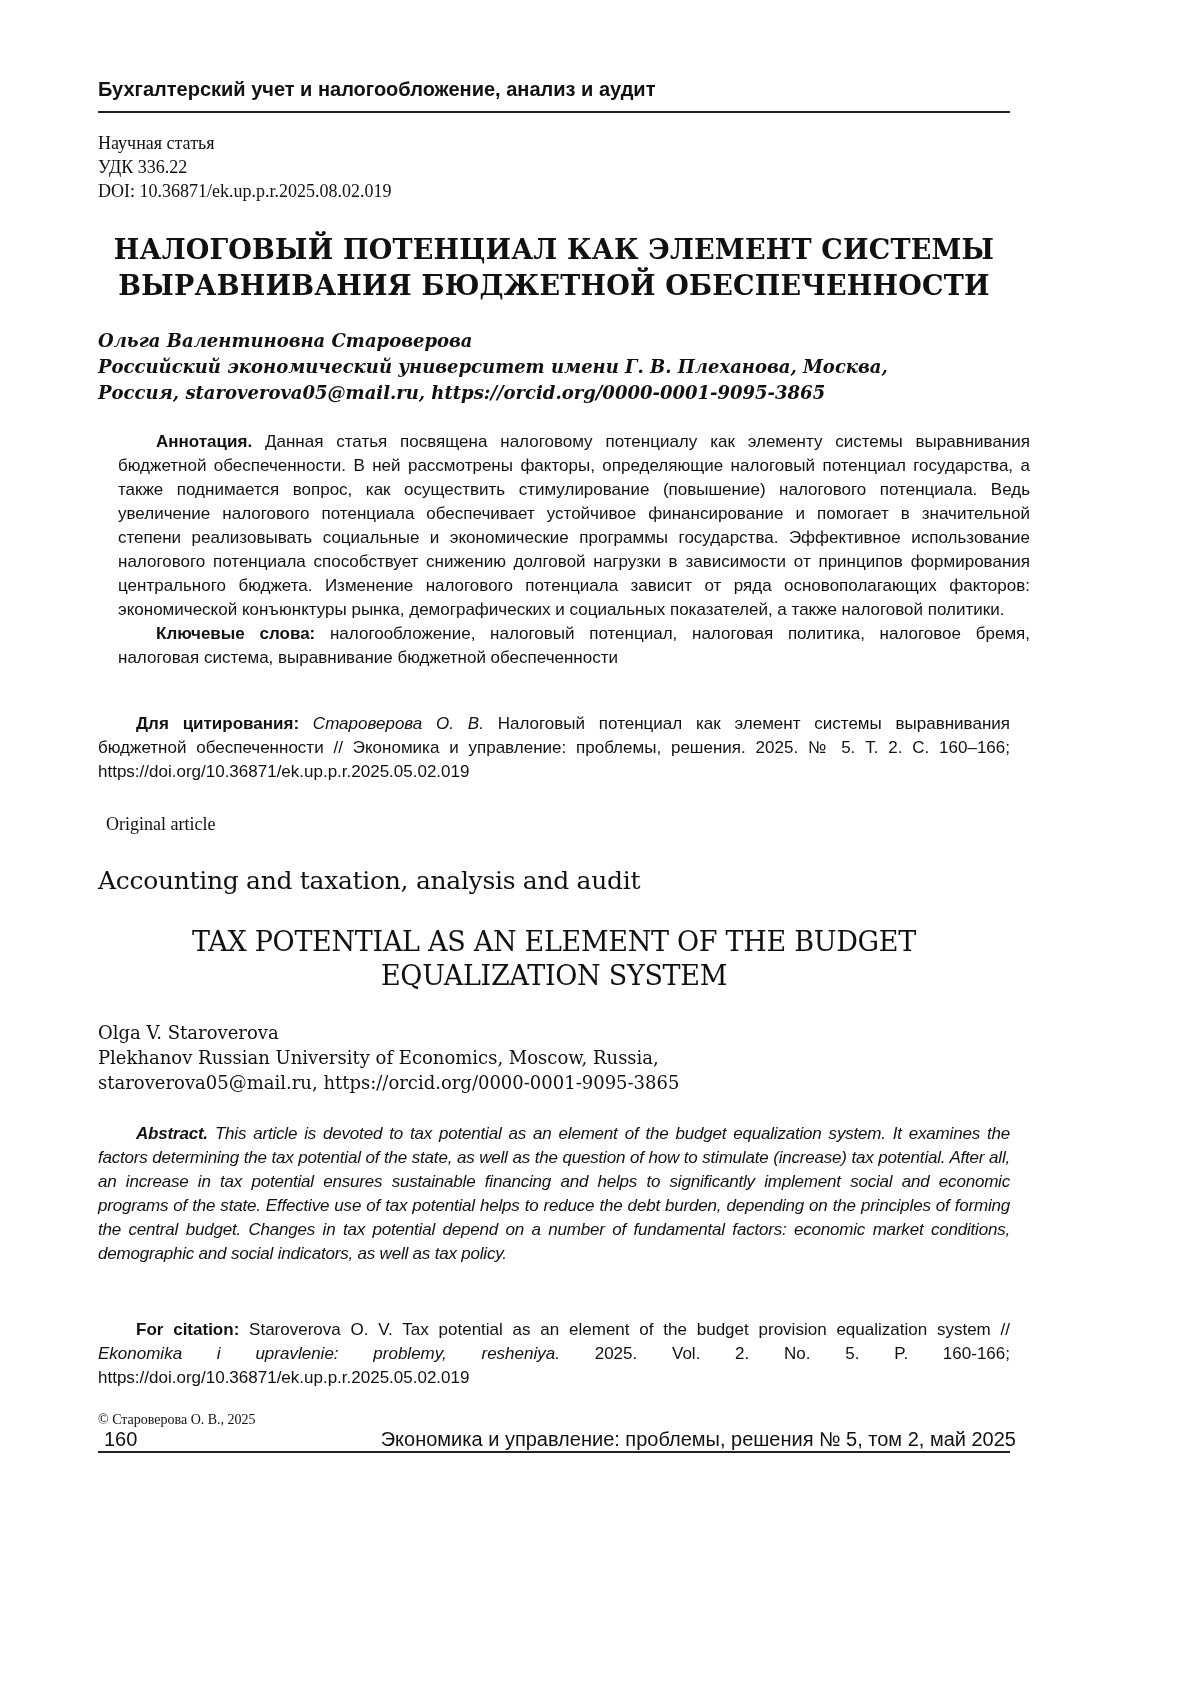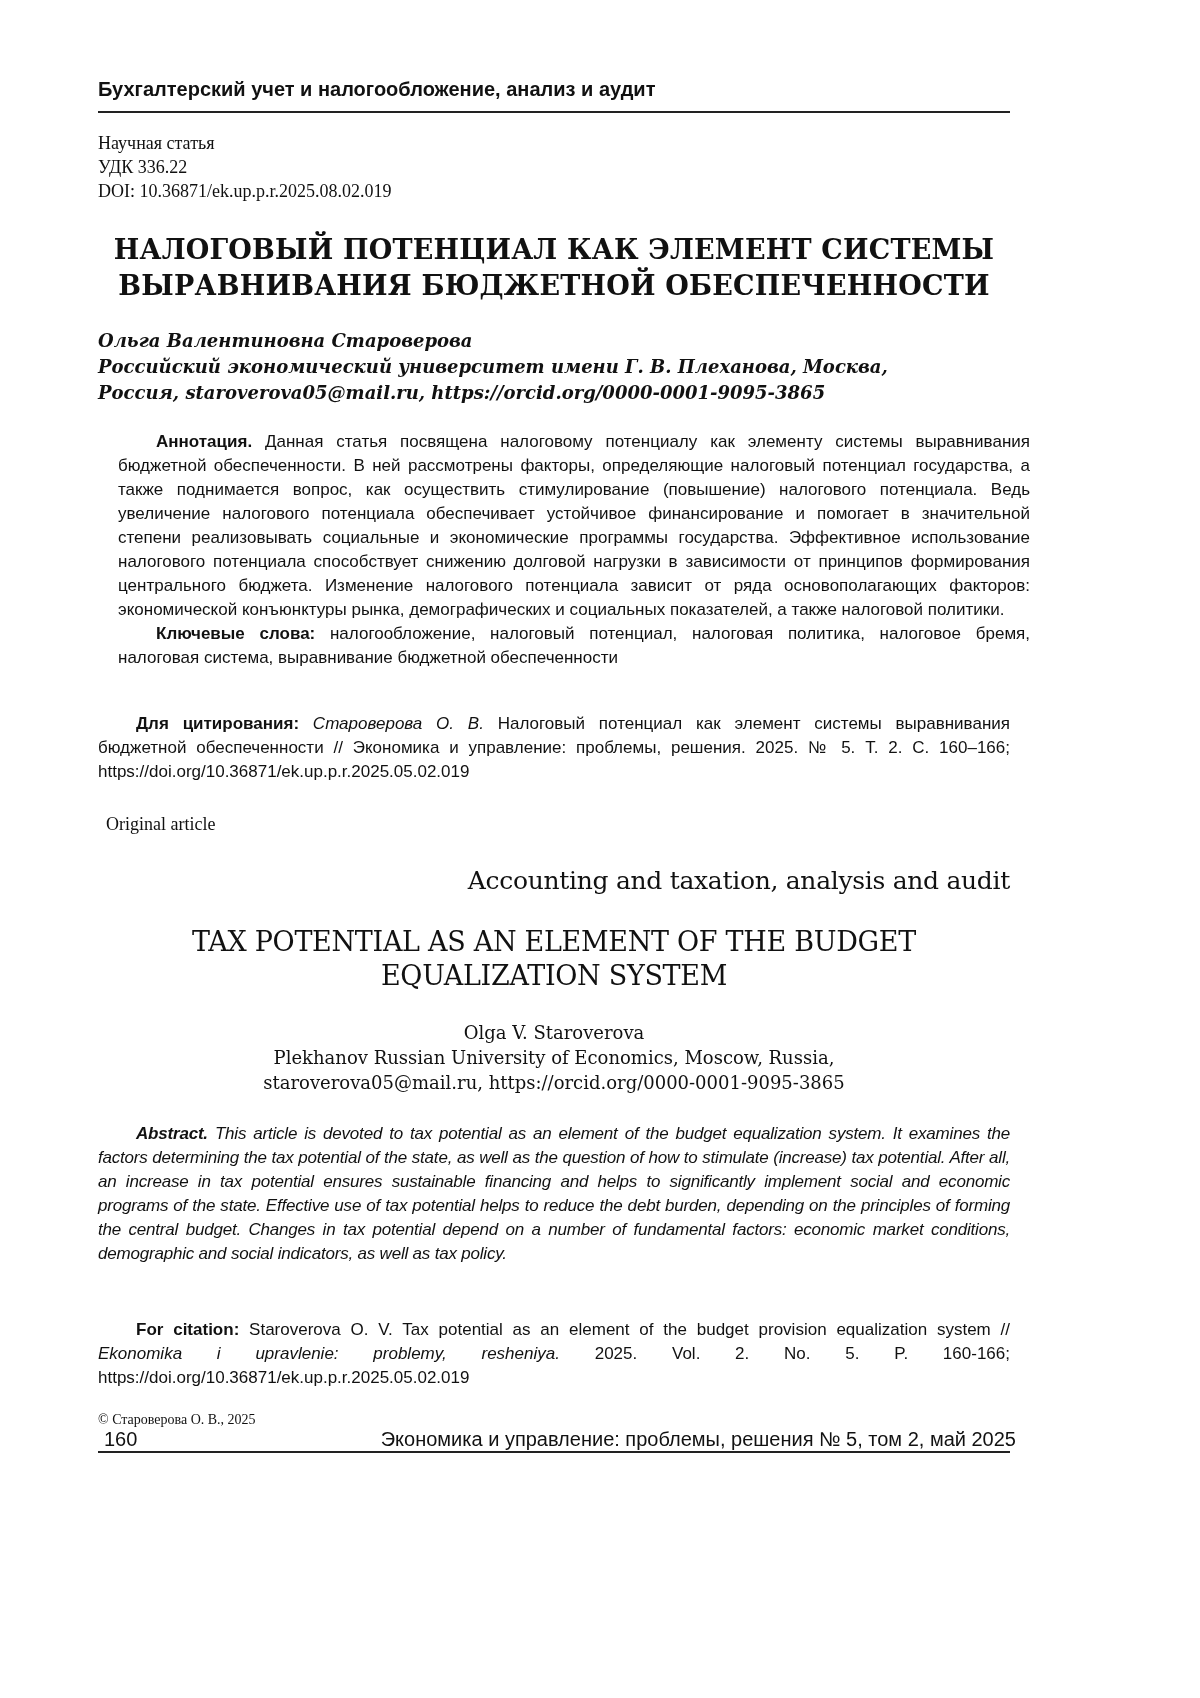--- a/index.html
+++ b/index.html
@@ -21,29 +21,29 @@
     }
     .para {
       font-family: "Liberation Sans", sans-serif; font-size: 17px; line-height: 24px; text-align: justify;
       text-indent: 38px; margin: 0;
     }
     .abstract-ru { position: absolute; top: 430px; left: 0; width: 912px; margin-left: 20px; }
     .citation-ru { position: absolute; top: 712px; left: 0; width: 912px; }
     .label { font-weight: bold; }
     .orig { position: absolute; top: 814px; left: 8px; font-family: "Liberation Serif", serif; font-size: 18px; }
     .rubric-en {
-      position: absolute; top: 866px; left: 0; width: 912px; text-align: right;
+      position: absolute; top: 866px; left: 0; width: 912px; text-align: left;
       font-family: "DejaVu Serif", serif; font-size: 25px; letter-spacing: -0.3px;
     }
     .title-en {
       position: absolute; top: 925px; left: 0; width: 912px; text-align: center;
       font-family: "DejaVu Serif", serif; font-size: 27px; line-height: 34px; letter-spacing: -0.3px;
     }
     .author-en {
-      position: absolute; top: 1020px; left: 0; width: 912px; text-align: center;
+      position: absolute; top: 1020px; left: 0; width: 912px; text-align: left;
       font-family: "DejaVu Serif", serif; font-size: 18px; line-height: 25px;
     }
     .abstract-en { position: absolute; top: 1122px; left: 0; width: 912px; }
     .abstract-en .para { font-style: italic; letter-spacing: -0.2px; }
     .abstract-en .label { font-style: italic; }
     .citation-en { position: absolute; top: 1318px; left: 0; width: 912px; }
     .copyright { position: absolute; top: 1412px; left: 0; font-family: "Liberation Serif", serif; font-size: 14px; }
     .foot-rule { position: absolute; top: 1451px; left: 0; width: 912px; height: 2px; background: #222; }
     .footer {
       position: absolute; top: 1428px; left: 0; width: 912px; display: flex; justify-content: space-between;

